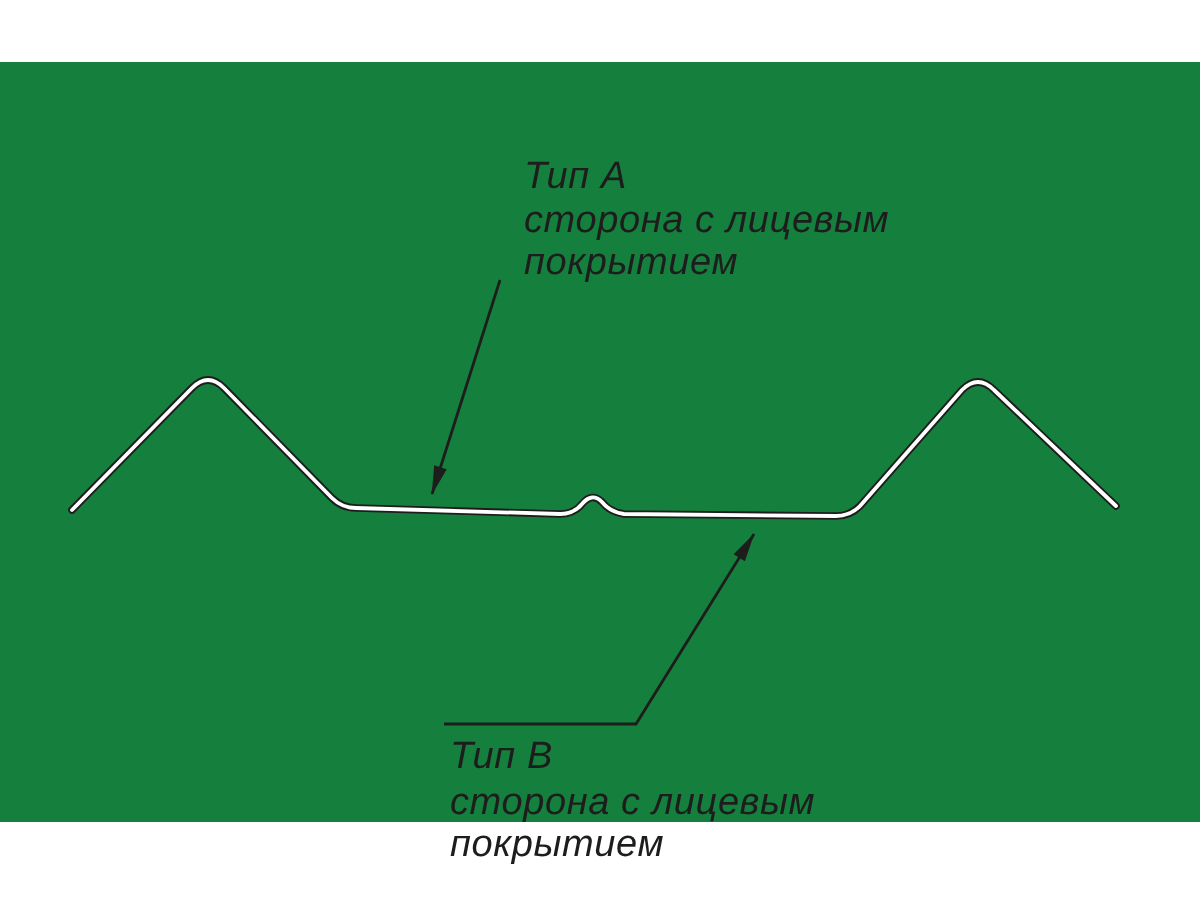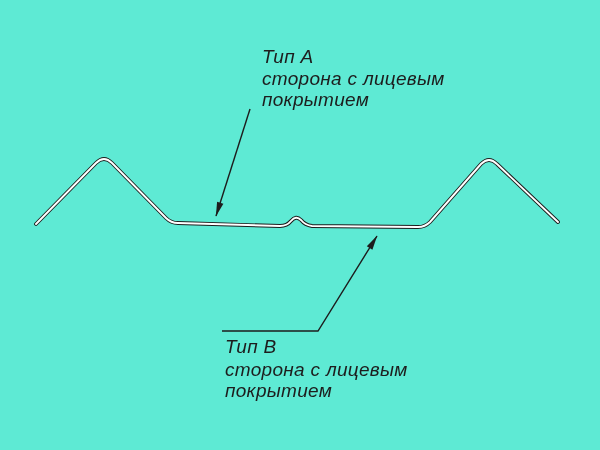--- a/index.html
+++ b/index.html
@@ -7,22 +7,23 @@
     padding: 0;
     width: 600px;
     height: 450px;
     background: #ffffff;
     overflow: hidden;
     font-family: "Liberation Sans", sans-serif;
   }
   .canvas-wrap {
     position: relative;
     width: 600px;
-    height: 450px;
-    background: #5eead4;
+    height: 380px;
+    background: #15803d;
+    margin-top: 31px;
   }
   svg {
     display: block;
   }
   .callout-text {
     font-family: "Liberation Sans", sans-serif;
     font-style: italic;
     font-size: 19px;
     fill: #1d1d1d;
     letter-spacing: 0.3px;

